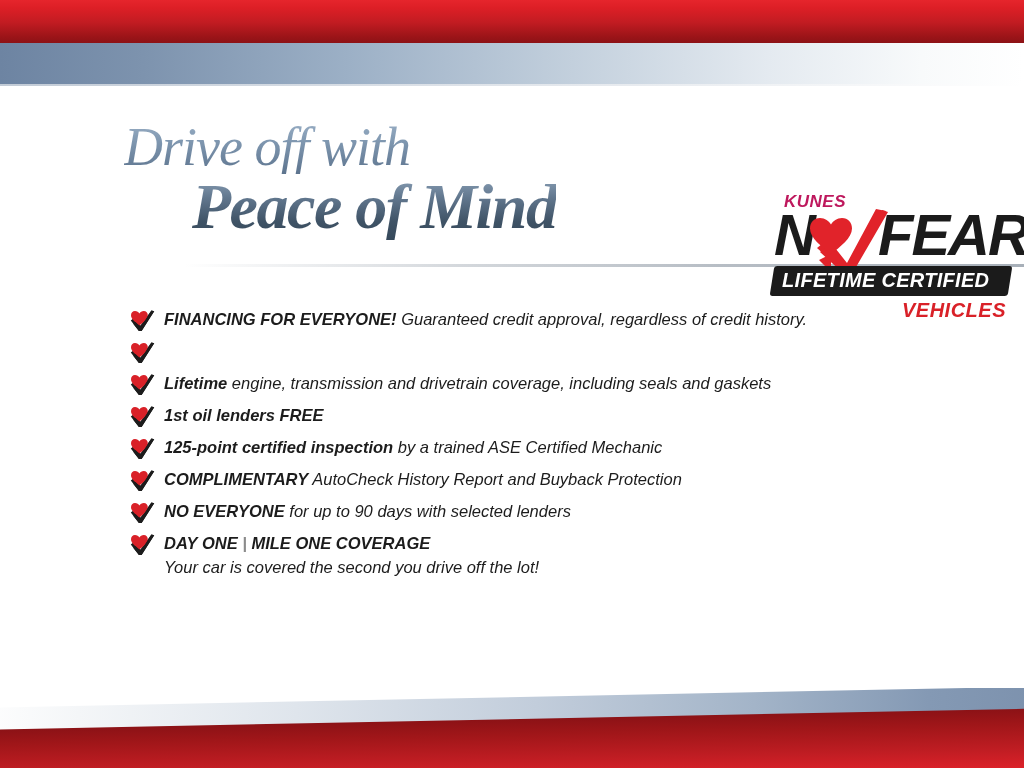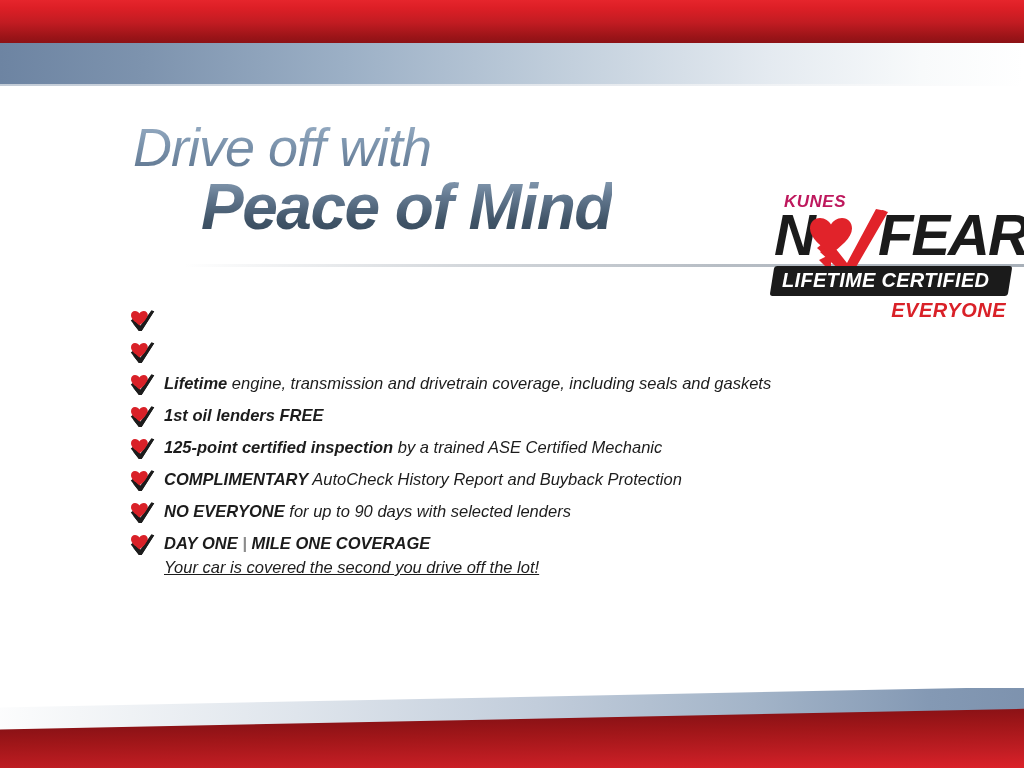--- a/index.html
+++ b/index.html
@@ -21,21 +21,21 @@
     position:absolute;left:0;top:43px;width:1024px;height:41px;
     background:linear-gradient(to right,#6d84a2 0%,#7d93ae 14%,#9cb0c6 34%,#c3d0dd 56%,#e4eaf0 75%,#f8fafb 90%,#ffffff 100%);
   }
   .top-gray:after{
     content:"";position:absolute;left:0;bottom:-2px;width:100%;height:2px;
     background:linear-gradient(to right,rgba(120,140,165,.45),rgba(255,255,255,0));
   }
 
   
   .header{position:absolute;left:0;top:84px;width:1024px;height:185px;}
-  .headline{position:absolute;left:133px;top:36px;}
+  .headline{position:absolute;left:124px;top:36px;font-family:Liberation Serif, serif;}
   .headline .l1{
     font-size:54px;line-height:54px;font-style:italic;font-weight:400;
     letter-spacing:-1px;
     background:linear-gradient(to bottom,#9bb0c6 0%,#7f97b0 40%,#5d748e 100%);
     -webkit-background-clip:text;background-clip:text;color:transparent;
     -webkit-text-fill-color:transparent;
     text-shadow:none;
     white-space:nowrap;
   }
   .headline .l2{
@@ -147,33 +147,34 @@
             <path d="M70 1 L41 55 L22 31 L11 40 L38 64 L46 64 L80 3 Z" fill="#e1232a"></path>
             <path d="M14 10 C8 10 4 14.5 4 20.5 C4 30 16 39 25 46 C34 39 46 30 46 20.5 C46 14.5 42 10 36 10 C31 10 27 13 25 16.5 C23 13 19 10 14 10 Z" fill="#e1232a"></path>
             <path d="M25 46 L25 64 L13 52 Z" fill="#e1232a"></path>
           </svg>
         </span>
         <span class="logo-fear">FEAR</span>
       </div>
       <div class="logo-bar">
         <span>LIFETIME CERTIFIED</span>
       </div>
-      <div class="logo-vehicles">EVERYONE</div>
+      <div class="logo-vehicles">VEHICLES</div>
     </div>
   </div>
 
   <div class="bullets" id="bullets">
   <div class="bullet">
     <span class="bullet-icon">
       <svg viewBox="0 0 26 22" width="26" height="22" aria-hidden="true">
         <path d="M24.2 1.2 L11.6 21 L8.9 21 L0.8 10.6 L3.6 8.2 L10.4 15.6 L21.4 0.6 Z" fill="#1c1c1c"></path>
         <path d="M5.0 1.0 C2.6 1.0 1.0 2.8 1.0 5.2 C1.0 9.0 5.8 12.6 9.4 15.4 C13.0 12.6 17.8 9.0 17.8 5.2 C17.8 2.8 16.2 1.0 13.8 1.0 C11.8 1.0 10.2 2.2 9.4 3.6 C8.6 2.2 7.0 1.0 5.0 1.0 Z" fill="#d92128"></path>
         <path d="M24.2 1.2 L11.6 21 L8.9 21 L3.2 13.8 L5.6 11.9 L10.4 17.4 L21.4 0.6 Z" fill="#1c1c1c"></path>
       </svg>
     </span>
+    <div class="bullet-text"><b>FINANCING FOR EVERYONE!</b> Guaranteed credit approval, regardless of credit history.</div>
 
   </div>
 
   <div class="bullet">
     <span class="bullet-icon">
       <svg viewBox="0 0 26 22" width="26" height="22" aria-hidden="true">
         <path d="M24.2 1.2 L11.6 21 L8.9 21 L0.8 10.6 L3.6 8.2 L10.4 15.6 L21.4 0.6 Z" fill="#1c1c1c"></path>
         <path d="M5.0 1.0 C2.6 1.0 1.0 2.8 1.0 5.2 C1.0 9.0 5.8 12.6 9.4 15.4 C13.0 12.6 17.8 9.0 17.8 5.2 C17.8 2.8 16.2 1.0 13.8 1.0 C11.8 1.0 10.2 2.2 9.4 3.6 C8.6 2.2 7.0 1.0 5.0 1.0 Z" fill="#d92128"></path>
         <path d="M24.2 1.2 L11.6 21 L8.9 21 L3.2 13.8 L5.6 11.9 L10.4 17.4 L21.4 0.6 Z" fill="#1c1c1c"></path>
       </svg>
@@ -244,21 +245,21 @@
 
   <div class="bullet tall">
     <span class="bullet-icon">
       <svg viewBox="0 0 26 22" width="26" height="22" aria-hidden="true">
         <path d="M24.2 1.2 L11.6 21 L8.9 21 L0.8 10.6 L3.6 8.2 L10.4 15.6 L21.4 0.6 Z" fill="#1c1c1c"></path>
         <path d="M5.0 1.0 C2.6 1.0 1.0 2.8 1.0 5.2 C1.0 9.0 5.8 12.6 9.4 15.4 C13.0 12.6 17.8 9.0 17.8 5.2 C17.8 2.8 16.2 1.0 13.8 1.0 C11.8 1.0 10.2 2.2 9.4 3.6 C8.6 2.2 7.0 1.0 5.0 1.0 Z" fill="#d92128"></path>
         <path d="M24.2 1.2 L11.6 21 L8.9 21 L3.2 13.8 L5.6 11.9 L10.4 17.4 L21.4 0.6 Z" fill="#1c1c1c"></path>
       </svg>
     </span>
     <div class="bullet-text"><b>DAY ONE</b><span class="sep">  |  </span><b>MILE ONE COVERAGE</b></div>
-    <div class="bullet-sub" style="display: block; text-decoration: underline;">Your car is covered the second you drive off the lot!</div>
+    <div class="bullet-sub" style="display: block;">Your car is covered the second you drive off the lot!</div>
   </div>
 </div>
 
   <div class="bot-wrap">
     <div class="bot-gray"></div>
     <div class="bot-red"></div>
   </div>
 
 </div>
 

